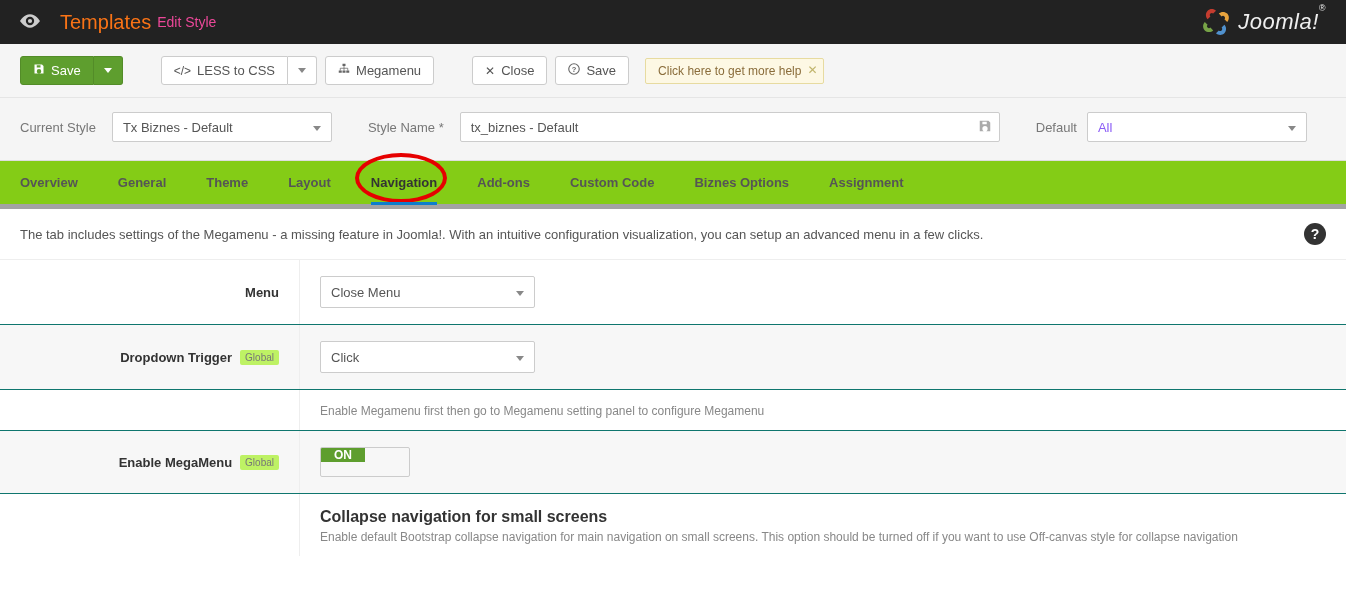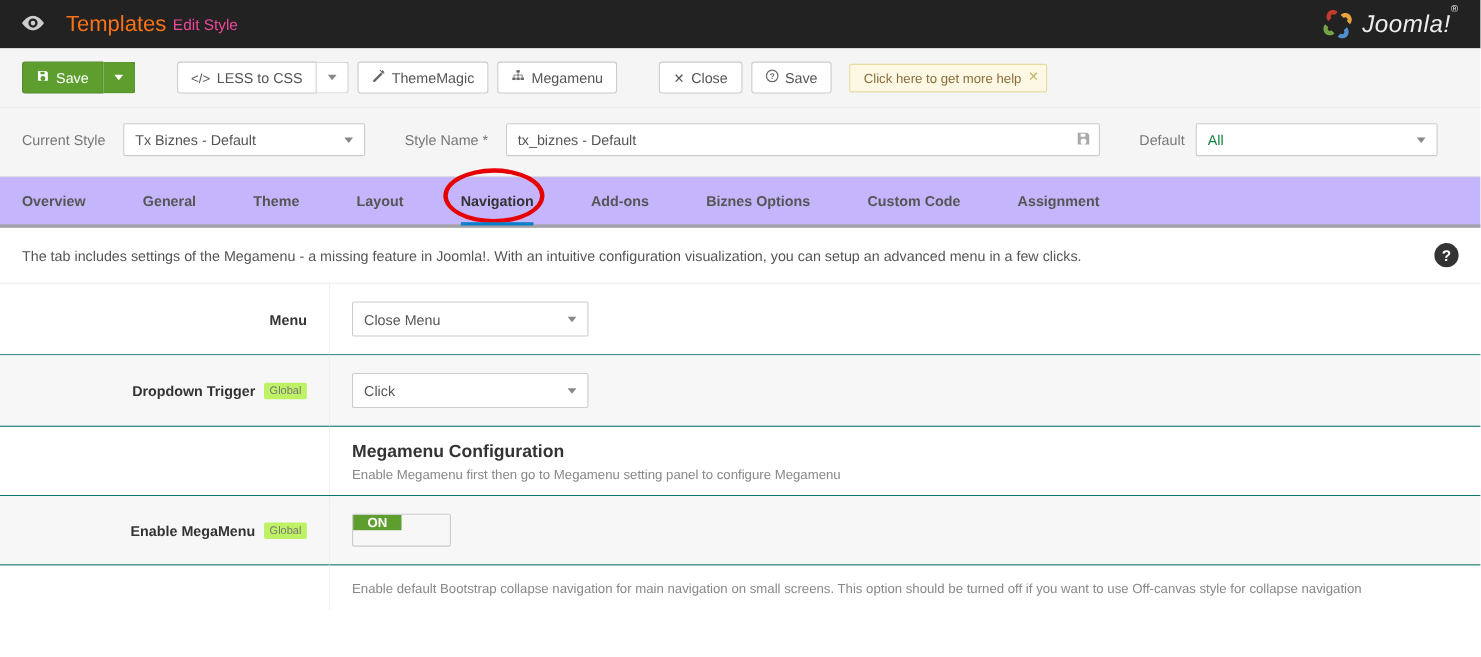--- a/index.html
+++ b/index.html
@@ -29,24 +29,24 @@
 
     
     .filter-row { background: #f5f5f5; border-bottom: 1px solid #ddd; padding: 14px 20px 18px 20px; display: flex; align-items: center; gap: 16px; }
     .filter-row label { color: #777; }
     .select-style { border: 1px solid #ccc; background: #fff; min-width: 220px; height: 30px; display: inline-flex; align-items: center; padding: 0 10px; position: relative; border-radius: 2px; }
     .select-style .caret { position: absolute; right: 10px; color: #888; font-size: 10px; }
     input.text-style { border: 1px solid #ccc; background: #fff; height: 30px; padding: 0 10px; width: 540px; border-radius: 2px; font-size: 13px; color: #555; }
     .input-wrap { position: relative; display: inline-block; }
     .input-wrap .floppy { position: absolute; right: 8px; top: 7px; color: #aaa; cursor: pointer; }
     .filter-row .default-group { margin-left: 20px; display: flex; align-items: center; gap: 10px; }
-    .default-select { color: #15803d; min-width: 220px; }
-
-    
-    .tabs { background: #c4b5fd; border-bottom: 3px solid #a3a3a3; display: flex; gap: 52px; padding: 0 20px; position: relative; }
+    .default-select { color: #8b5cf6; min-width: 220px; }
+
+    
+    .tabs { background: #84cc16; border-bottom: 5px solid #a3a3a3; display: flex; gap: 40px; padding: 0 20px; position: relative; }
     .tab { padding: 14px 0; color: #555; font-weight: bold; font-size: 13px; cursor: pointer; position: relative; }
     .tab.active { color: #333; }
     .tab.active::after { content: ""; position: absolute; left: 0; right: 0; bottom: -1px; height: 3px; background: #0d7ecc; }
     
     .circle-annot { position: absolute; border: 4px solid #e60000; border-radius: 50%; width: 92px; height: 50px; pointer-events: none; top: -8px; left: -16px; }
 
     
     .desc-row { border-bottom: 1px solid #eee; padding: 14px 20px; display: flex; align-items: center; justify-content: space-between; }
     .desc-row .q { width: 22px; height: 22px; border-radius: 50%; background: #333; color: #fff; display: inline-flex; align-items: center; justify-content: center; font-weight: bold; font-size: 14px; }
 
@@ -114,28 +114,20 @@
   <span class="btn-group" style="margin-left:30px;">
     <button class="btn">
       <span class="ico">&lt;/&gt;</span>
       <span>LESS to CSS</span>
     </button>
     <button class="btn caret-only">
         <span class="caret-down" style="color:#888"></span>
       </button>
   </span>
 
-  <button class="btn">
-    <span class="ico">
-      <svg width="12" height="12" viewBox="0 0 16 16">
-          <path d="M2 14l9-9 1 1-9 9zM13 2l1 1-1 1-1-1zM14 5l1-1M10 1l1 1" stroke="#666" stroke-width="1.5" fill="none"></path>
-        </svg>
-    </span>
-    <span>ThemeMagic</span>
-  </button>
 
   <button class="btn">
     <span class="ico">
       <svg width="12" height="12" viewBox="0 0 16 16">
           <rect x="6" y="1" width="4" height="3" fill="#666"></rect>
           <rect x="1" y="10" width="4" height="3" fill="#666"></rect>
           <rect x="6" y="10" width="4" height="3" fill="#666"></rect>
           <rect x="11" y="10" width="4" height="3" fill="#666"></rect>
           <path d="M8 4v3M3 10V7h10v3M8 7v3" stroke="#666" fill="none"></path>
         </svg>
@@ -193,22 +185,22 @@
 <div class="tabs">
   <div class="tab">Overview</div>
   <div class="tab">General</div>
   <div class="tab">Theme</div>
   <div class="tab">Layout</div>
   <div class="tab active" style="position:relative;">
     <span>Navigation</span>
     <span class="circle-annot"></span>
   </div>
   <div class="tab">Add-ons</div>
+  <div class="tab">Custom Code</div>
   <div class="tab">Biznes Options</div>
-  <div class="tab">Custom Code</div>
   <div class="tab">Assignment</div>
 </div>
 
 <div class="desc-row">
   <span>The tab includes settings of the Megamenu - a missing feature in Joomla!. With an intuitive configuration visualization, you can setup an advanced menu in a few clicks.</span>
   <span class="q">?</span>
 </div>
 
 <div class="form-area">
 
@@ -233,38 +225,38 @@
       <span class="sel">
         <span>Click</span>
         <span class="caret"><span class="caret-down"></span></span>
       </span>
     </div>
   </div>
 
   <div class="form-row">
     <div class="form-label-col" style="border-right:1px solid #eee;"></div>
     <div class="form-val-col section-head">
-      <h3>Megamenu Configuration</h3>
       <p>Enable Megamenu first then go to Megamenu setting panel to configure Megamenu</p>
     </div>
   </div>
 
   <div class="form-row alt">
     <div class="form-label-col">
       <span class="lbl">Enable MegaMenu</span>
       <span class="badge-global">Global</span>
     </div>
     <div class="form-val-col">
       <span class="toggle">
         <span class="on">ON</span>
         <span class="off"></span>
       </span>
     </div>
   </div>
 
   <div class="form-row" style="border-bottom:none;">
     <div class="form-label-col" style="border-right:1px solid #eee;"></div>
     <div class="form-val-col section-head">
+      <h3>Collapse navigation for small screens</h3>
       <p>Enable default Bootstrap collapse navigation for main navigation on small screens. This option should be turned off if you want to use Off-canvas style for collapse navigation</p>
     </div>
   </div>
 
 </div>
 
 </body></html>

